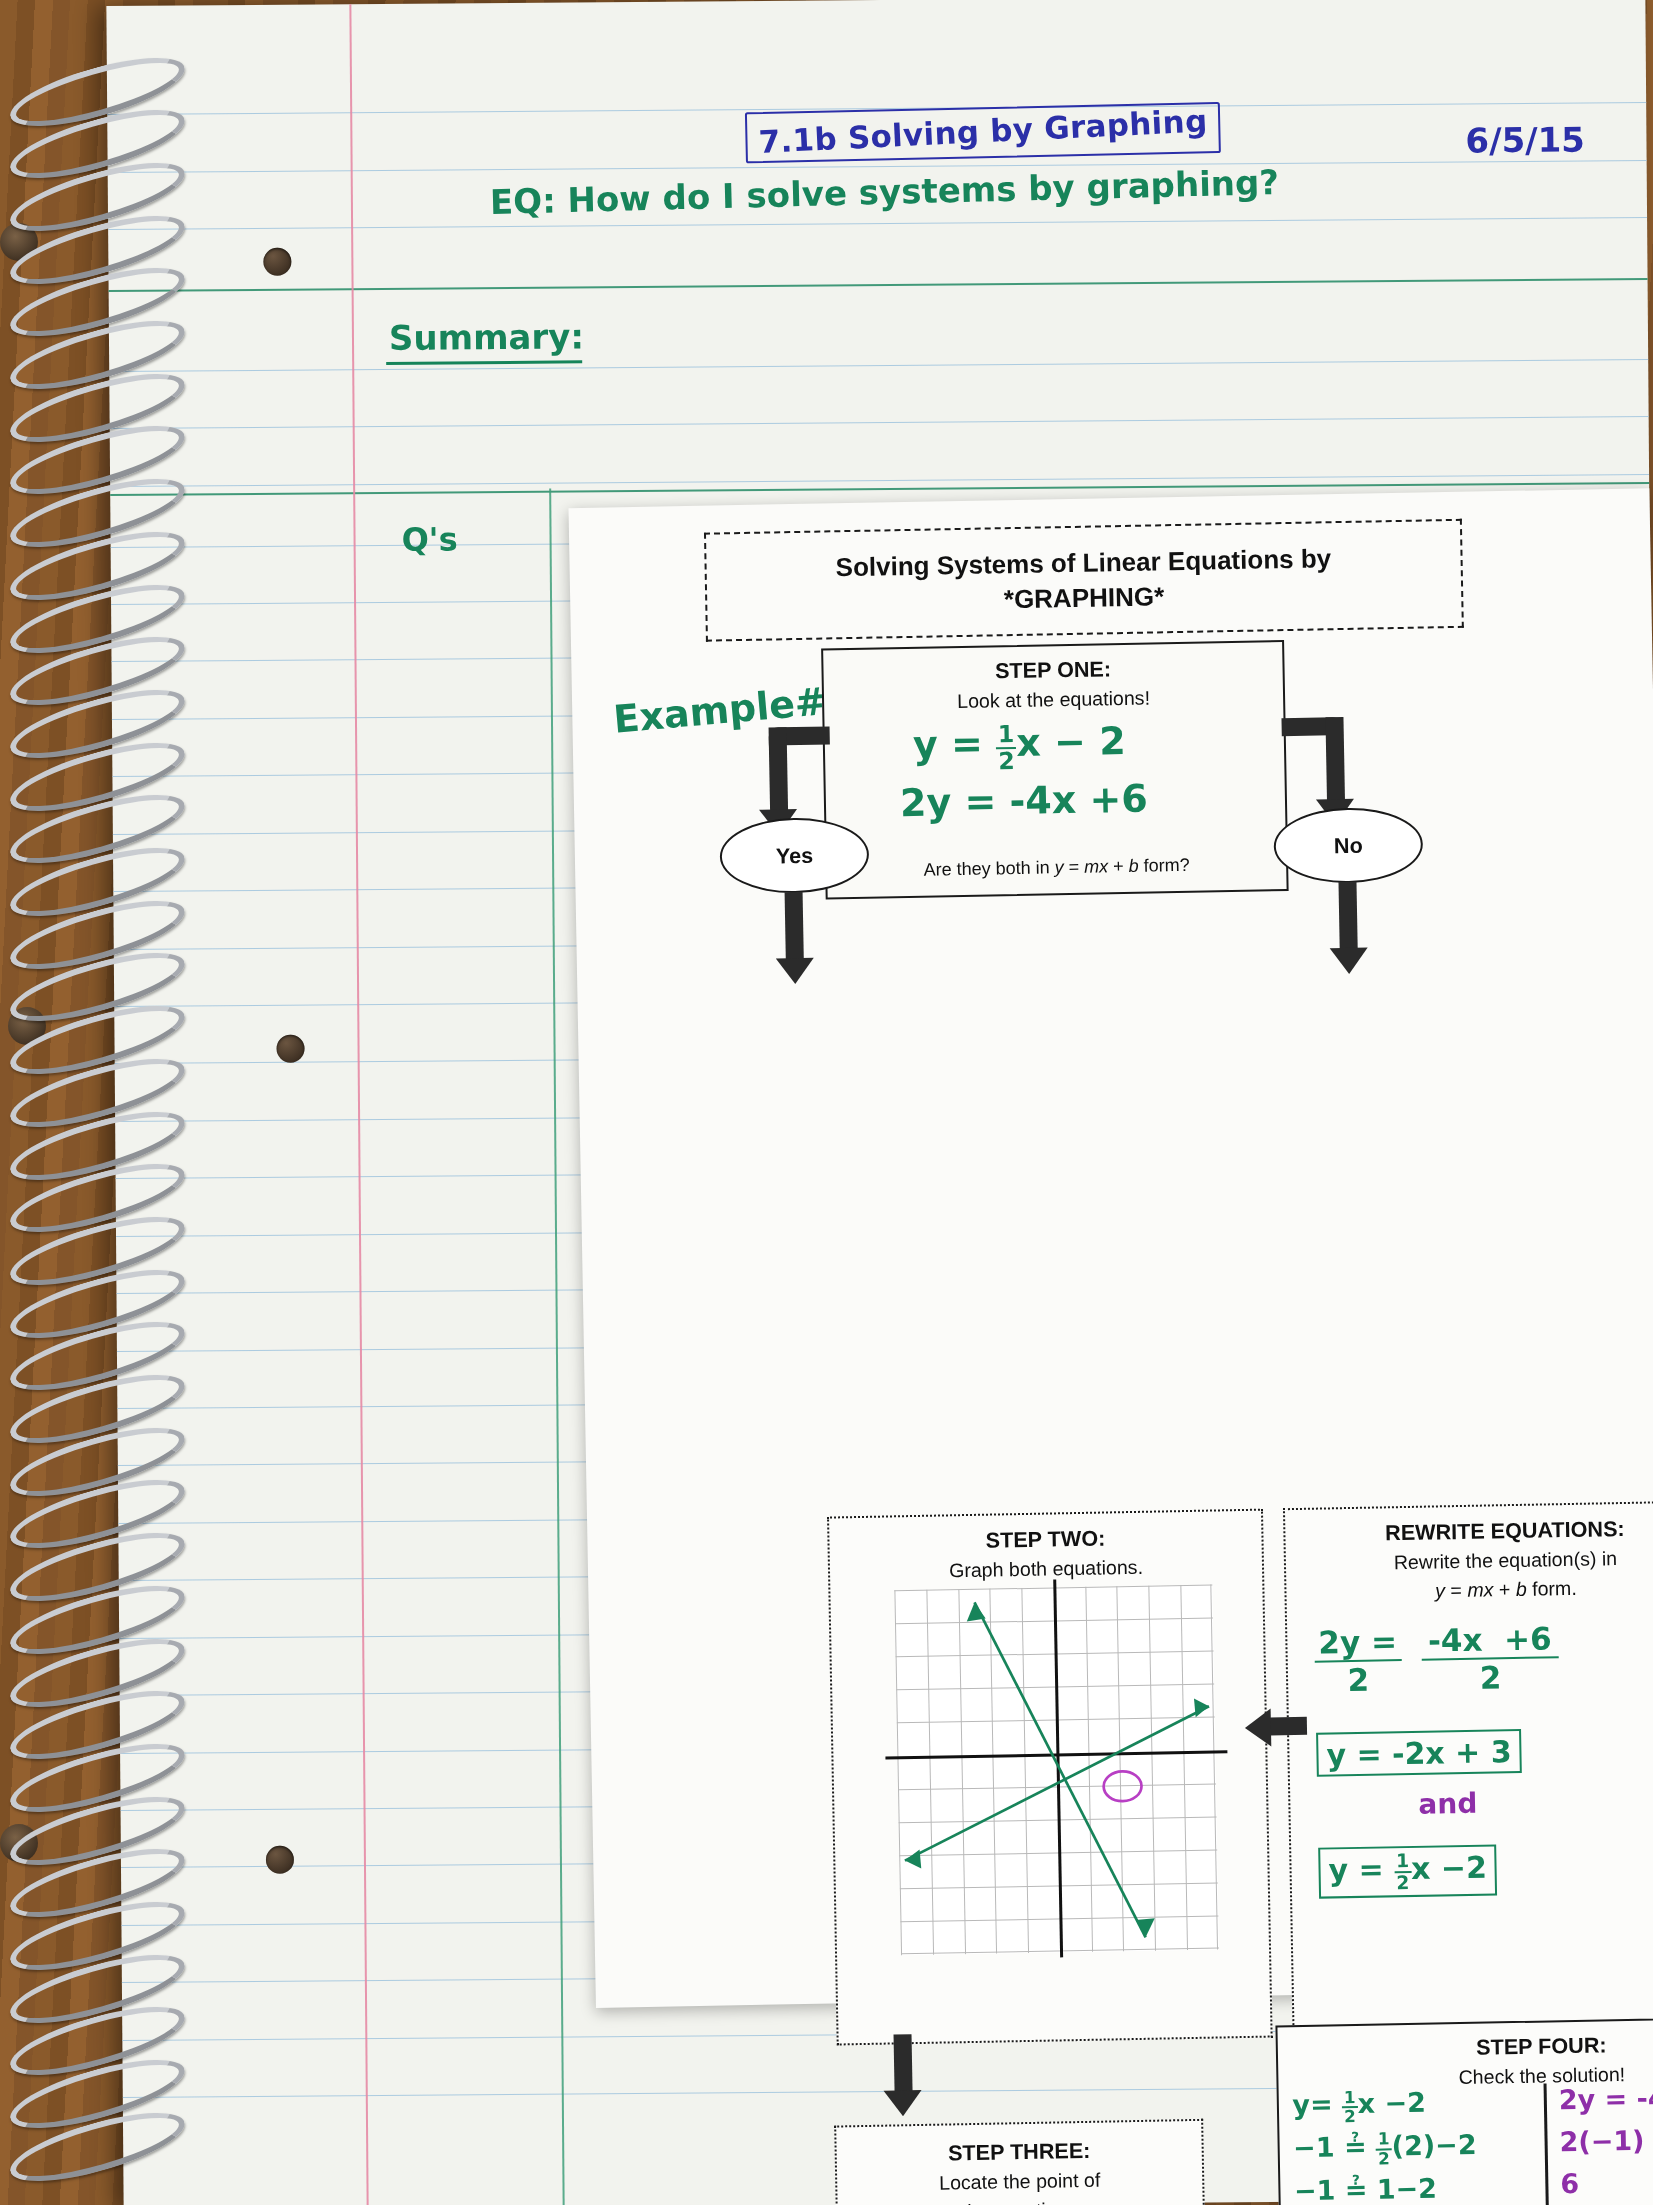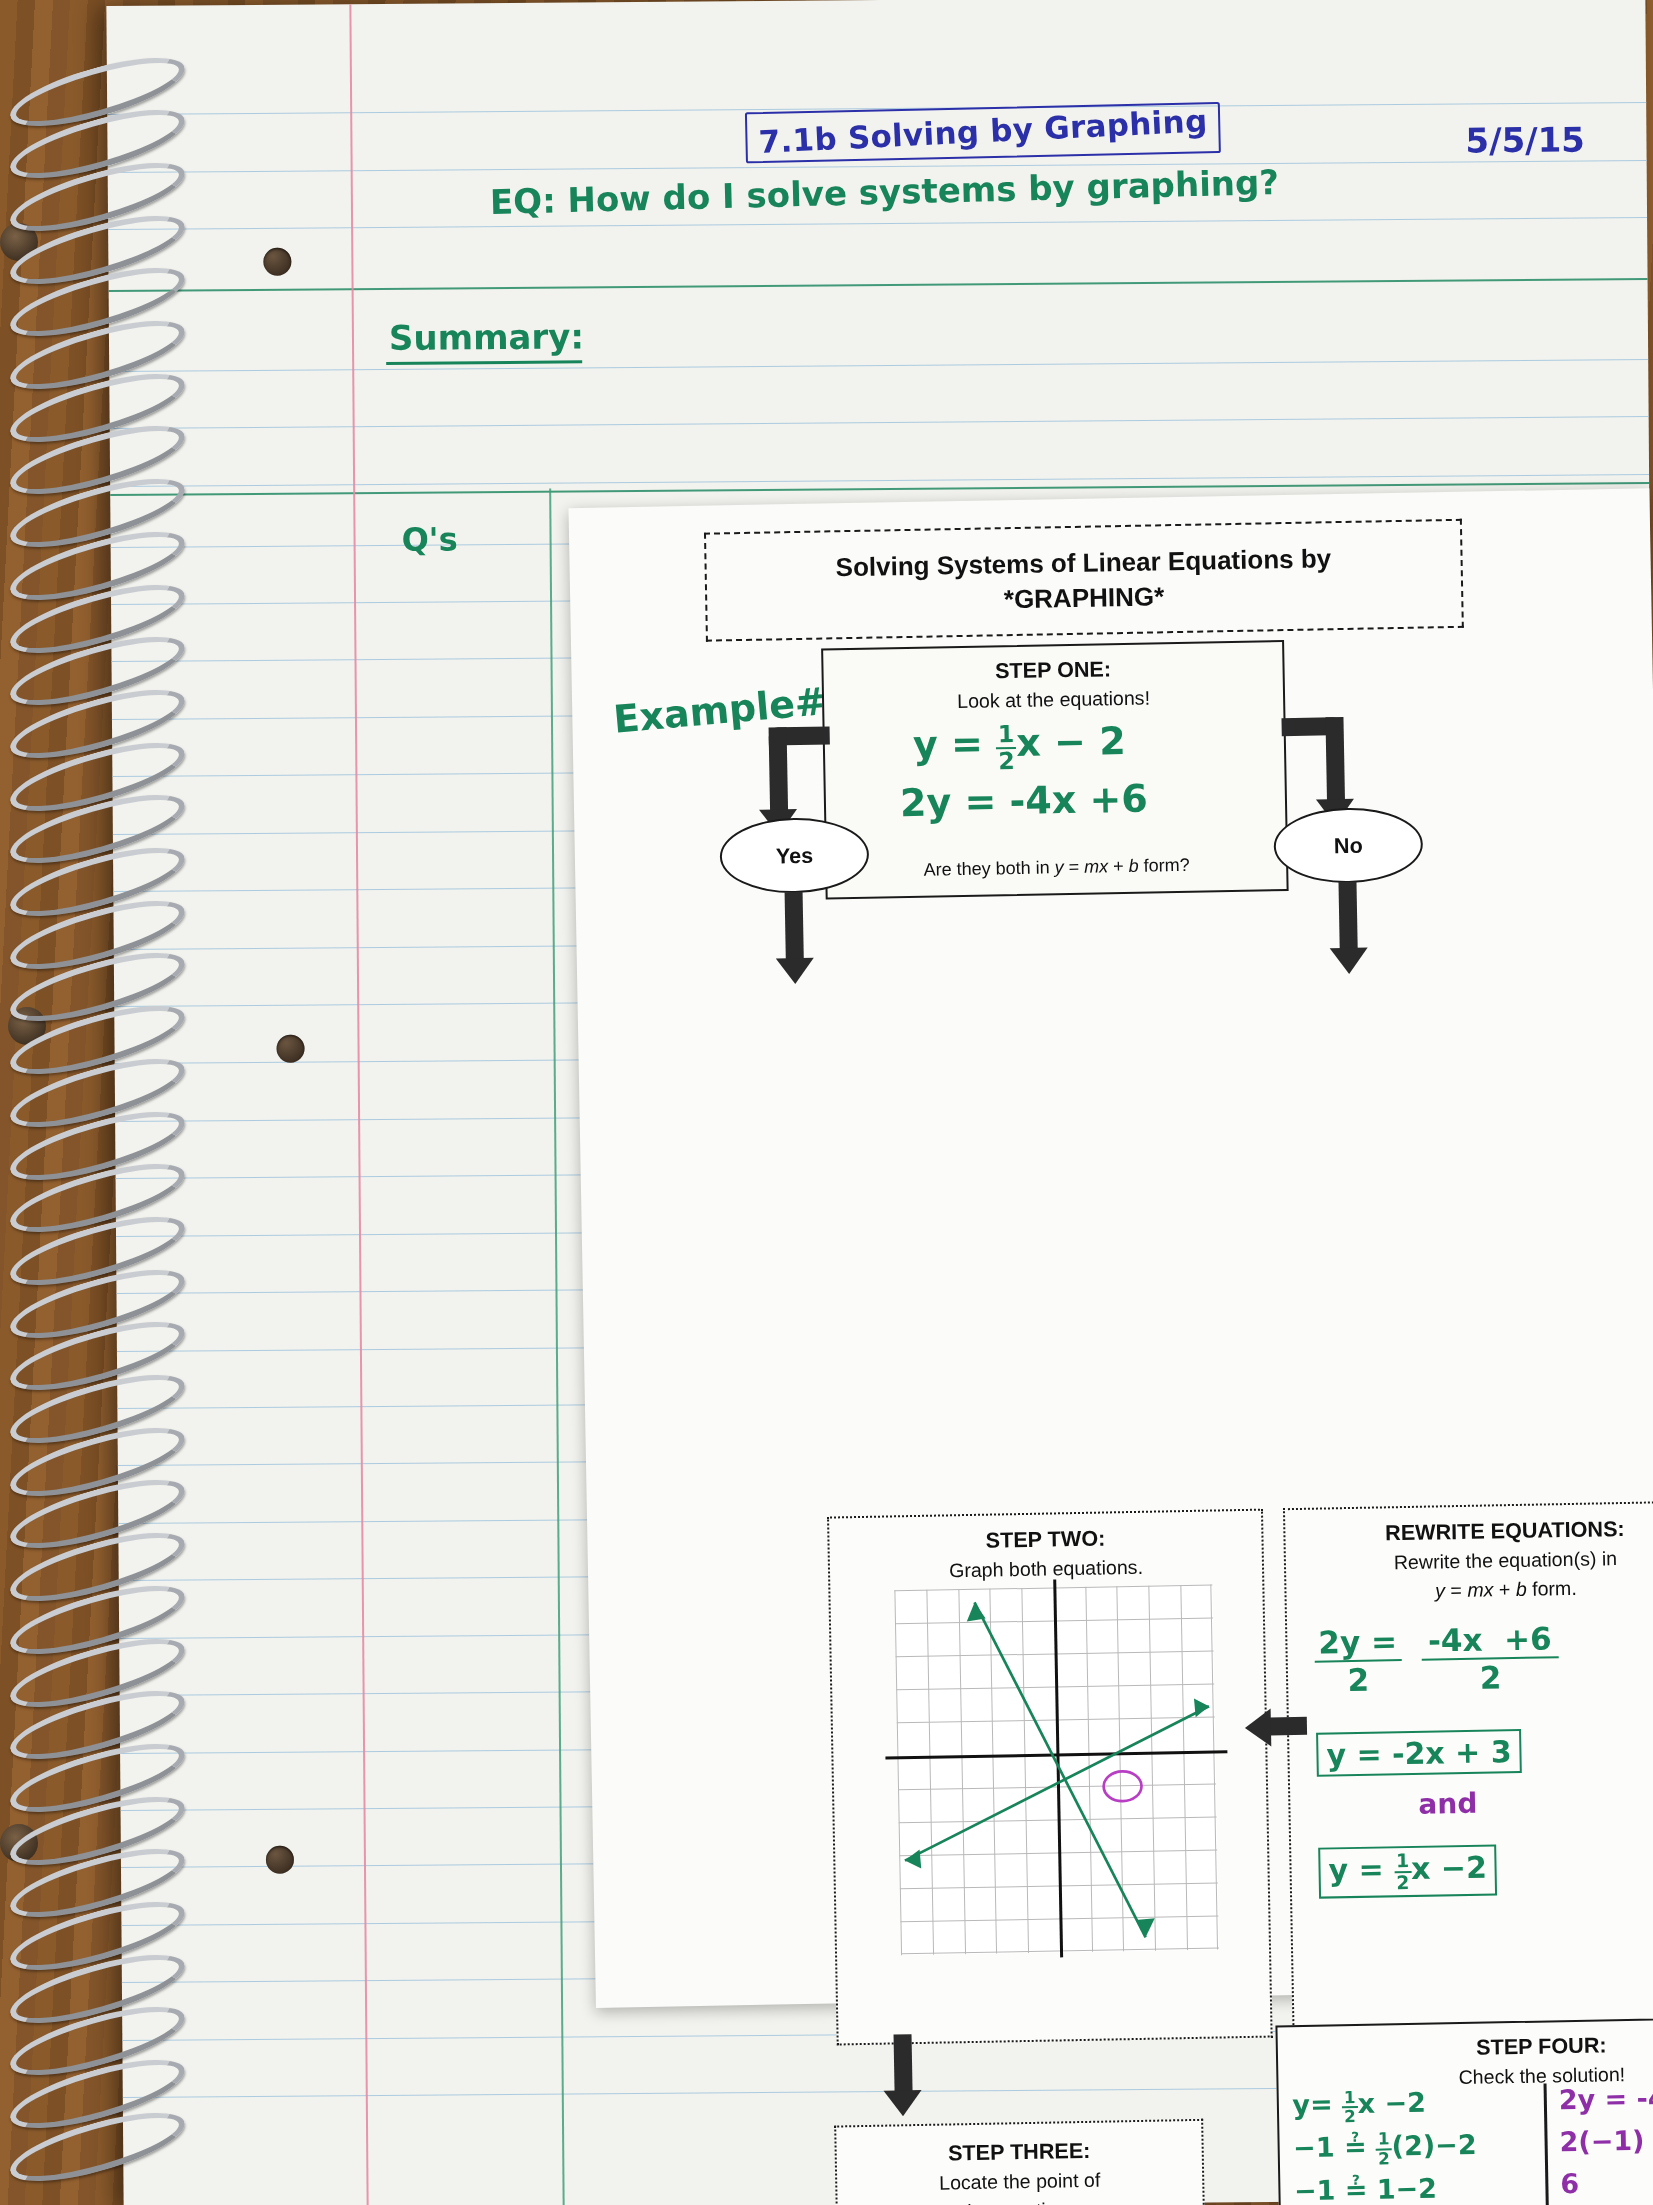--- a/index.html
+++ b/index.html
@@ -184,21 +184,21 @@
     <div class="margin-red" style="left:243px"></div>
     <div class="margin-green" style="left:439px;top:486px;"></div>
 
     <div class="punch" style="left:155px;top:243px;"></div>
     <div class="punch" style="left:162px;top:1030px;"></div>
     <div class="punch" style="left:145px;top:1841px;"></div>
 
     <div id="title-box" class="hw hw-blue">
       <span id="title-text" class="slant">7.1b Solving by Graphing</span>
     </div>
-    <div id="date" class="hw hw-blue">5/5/15</div>
+    <div id="date" class="hw hw-blue">6/5/15</div>
     <div id="eq-line" class="hw hw-green">EQ: How do I solve systems by graphing?</div>
     <div id="summary" class="hw hw-green">Summary:</div>
     <div id="summary-underline"></div>
     <div id="qs" class="hw hw-green">Q's</div>
 
     <div id="sheet">
 
       <div id="header-box" class="dashbox">
         <div class="l1">Solving Systems of Linear Equations by</div>
         <div class="l2">*GRAPHING*</div>

